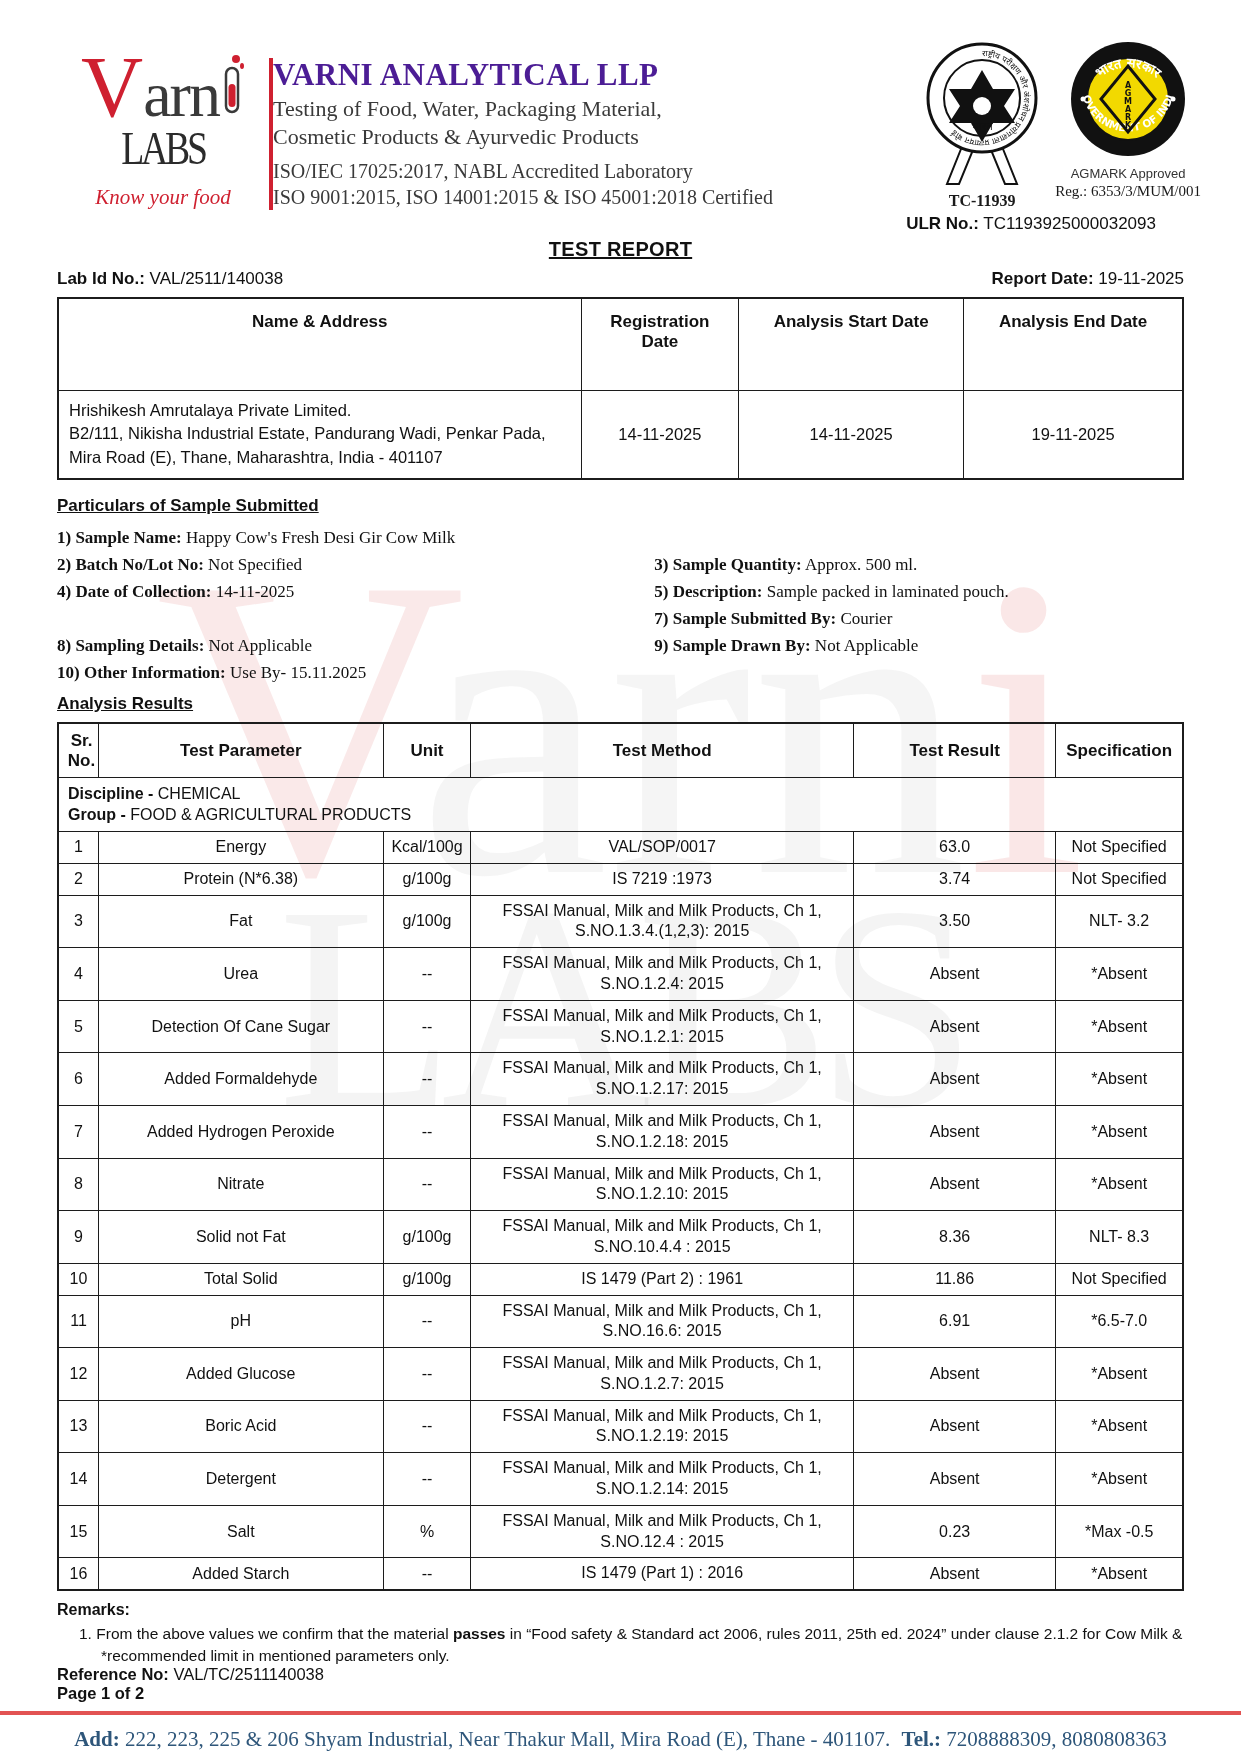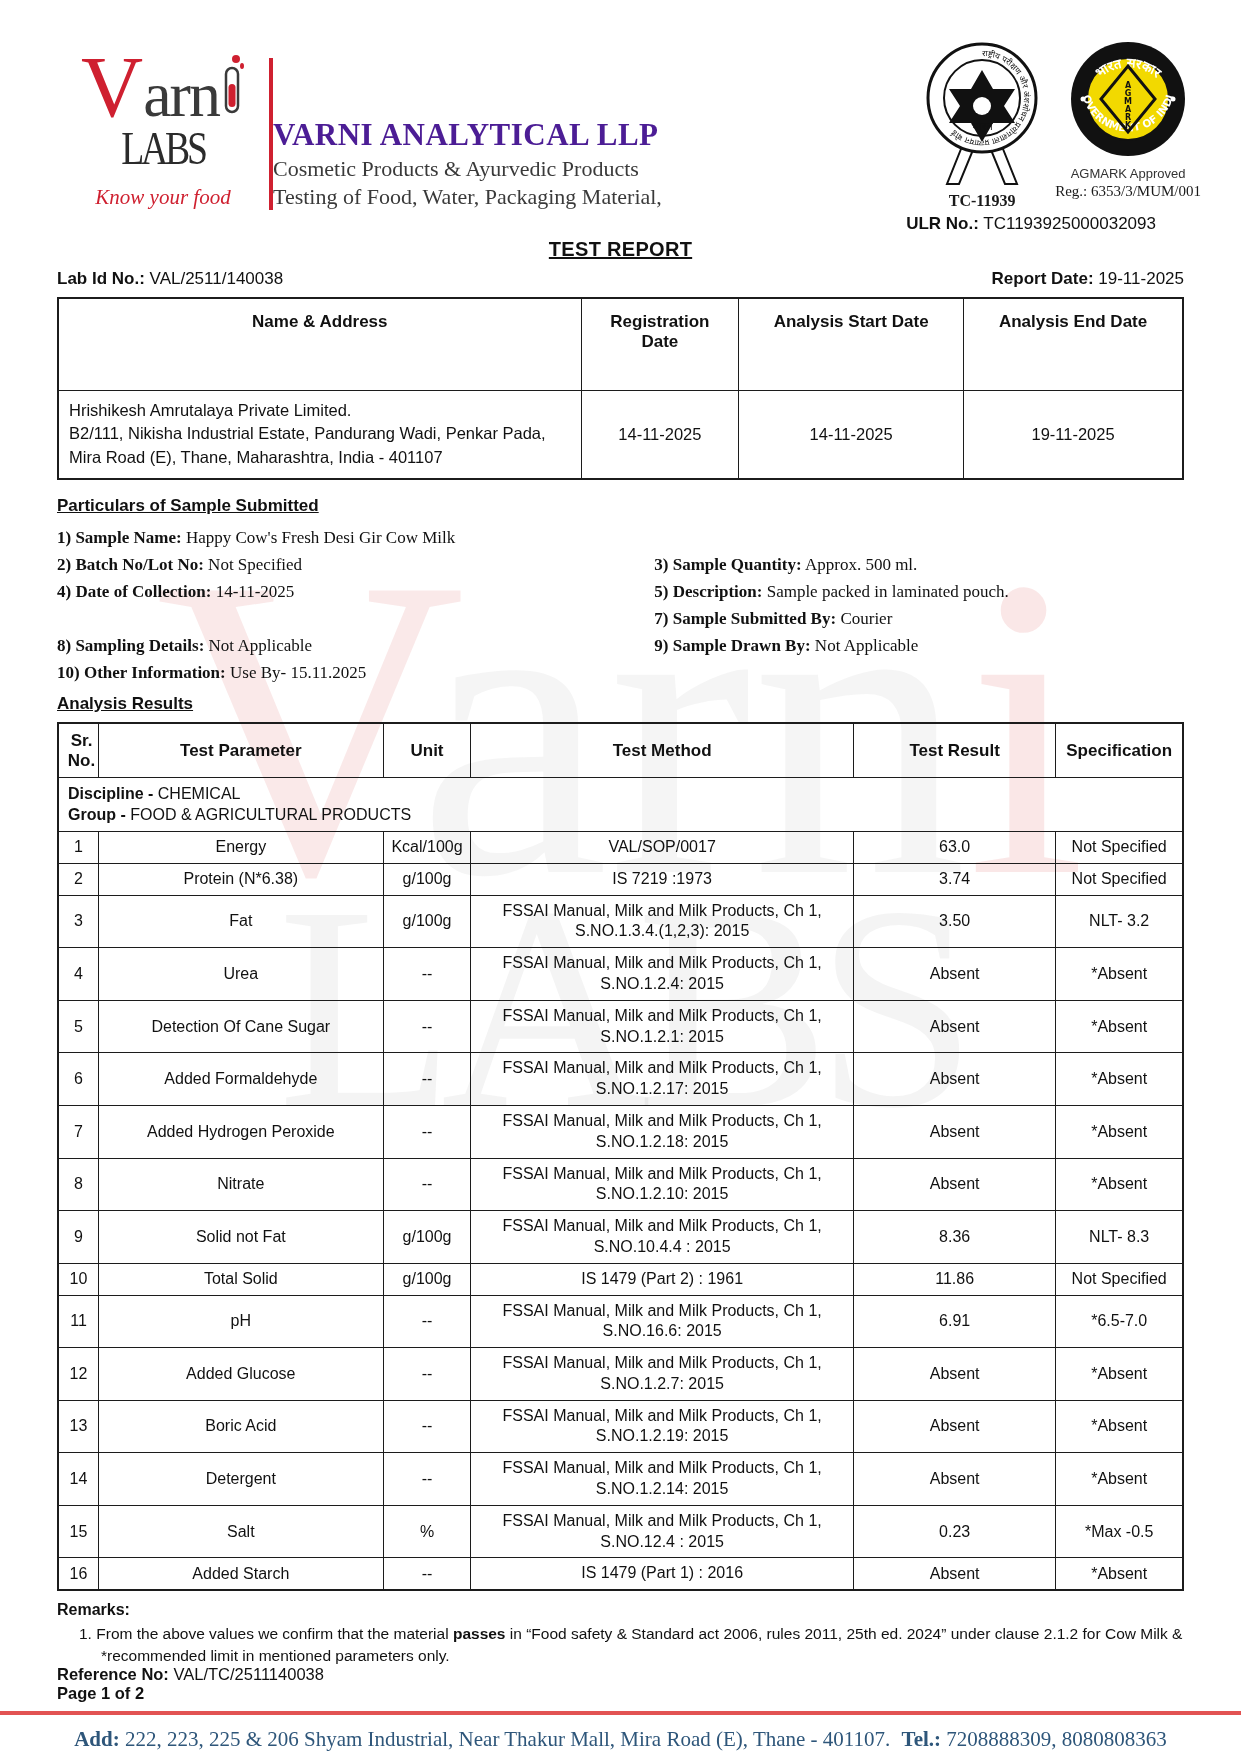--- a/index.html
+++ b/index.html
@@ -100,22 +100,26 @@
           <rect x="7.5" y="30" width="7" height="23" rx="3.5" fill="#cf2030"></rect>
         </svg></span>
       </div>
       <div class="brand-labs">LABS</div>
       <div class="tagline">Know your food</div>
     </div>
     <div class="divider"></div>
     <div class="company">
       <div class="company-name">VARNI ANALYTICAL LLP</div>
       <div class="company-sub">
+        <div>Testing of Food, Water, Packaging Material,</div>
         <div>Cosmetic Products &amp; Ayurvedic Products</div>
-        <div>Testing of Food, Water, Packaging Material,</div>
+      </div>
+      <div class="company-iso">
+        <div>ISO/IEC 17025:2017, NABL Accredited Laboratory</div>
+        <div>ISO 9001:2015, ISO 14001:2015 &amp; ISO 45001:2018 Certified</div>
       </div>
     </div>
     <div class="badges">
       <div class="badge">
         <svg width="118" height="146" viewBox="0 0 118 146">
           <path d="M40 104 L24 144 L36 144 L50 110 Z" fill="#fff" stroke="#111" stroke-width="2"></path>
           <path d="M78 104 L94 144 L82 144 L68 110 Z" fill="#fff" stroke="#111" stroke-width="2"></path>
           <circle cx="59" cy="58" r="54" fill="#fff" stroke="#111" stroke-width="3"></circle>
           <circle cx="59" cy="58" r="38" fill="#fff" stroke="#111" stroke-width="2"></circle>
           <defs>

